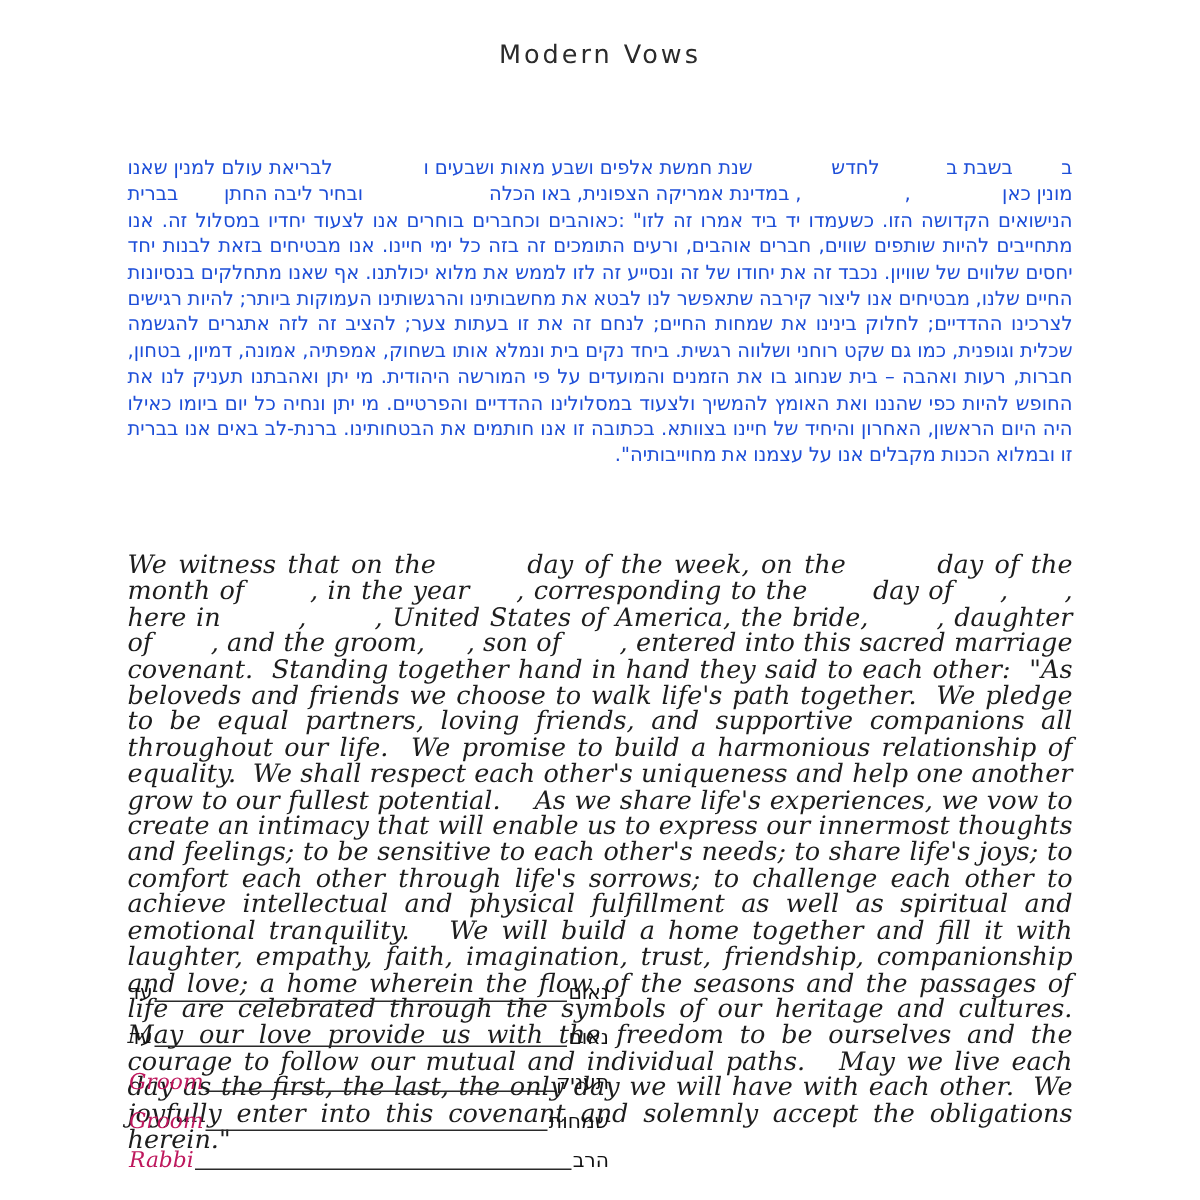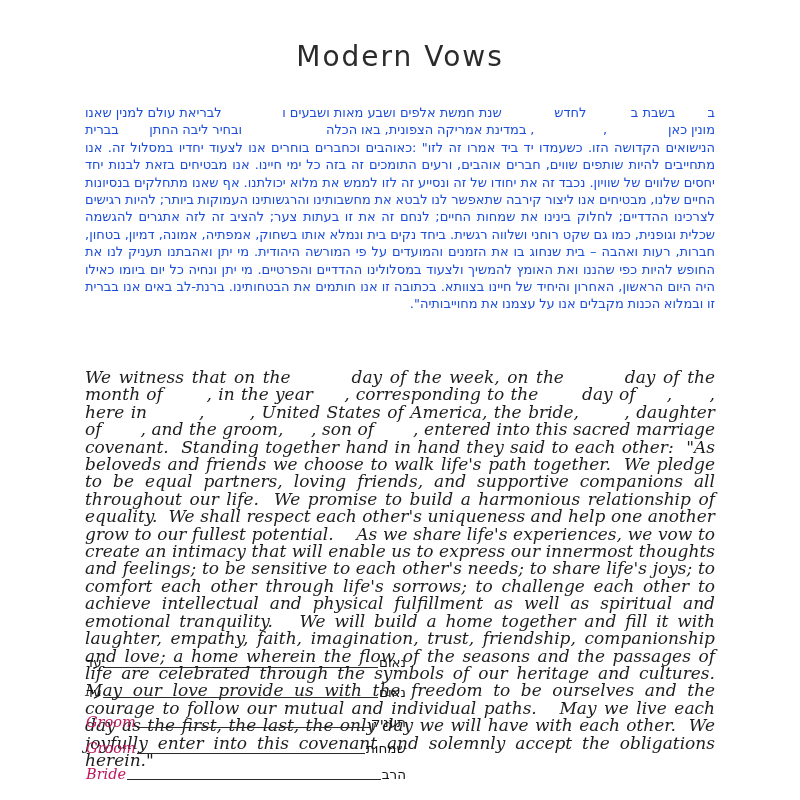--- a/index.html
+++ b/index.html
@@ -9,27 +9,27 @@
   }
   .page {
     position: relative;
     width: 800px;
     height: 800px;
     background: #ffffff;
     overflow: hidden;
   }
   .title {
     position: absolute;
-    top: 40px;
+    top: 27px;
     left: 0;
     width: 100%;
     text-align: center;
     font-family: "DejaVu Sans", sans-serif;
     font-weight: 400;
-    font-size: 28px;
+    font-size: 17px;
     letter-spacing: 2px;
     color: #2b2b2b;
   }
   .hebrew-par {
     position: absolute;
     top: 104px;
     left: 85px;
     width: 630px;
     direction: rtl;
     text-align: justify;
@@ -116,19 +116,19 @@
       <span class="lbl-heb">תעניק</span>
     </div>
 
     <div class="sig-row">
       <span class="lbl-eng">Groom</span>
       <span class="sig-line"></span>
       <span class="lbl-heb">שמחות</span>
     </div>
 
     <div class="sig-row">
-      <span class="lbl-eng">Bride</span>
+      <span class="lbl-eng">Rabbi</span>
       <span class="sig-line"></span>
       <span class="lbl-heb">הרב</span>
     </div>
 
   </div>
 </div>
 
 </body></html>

